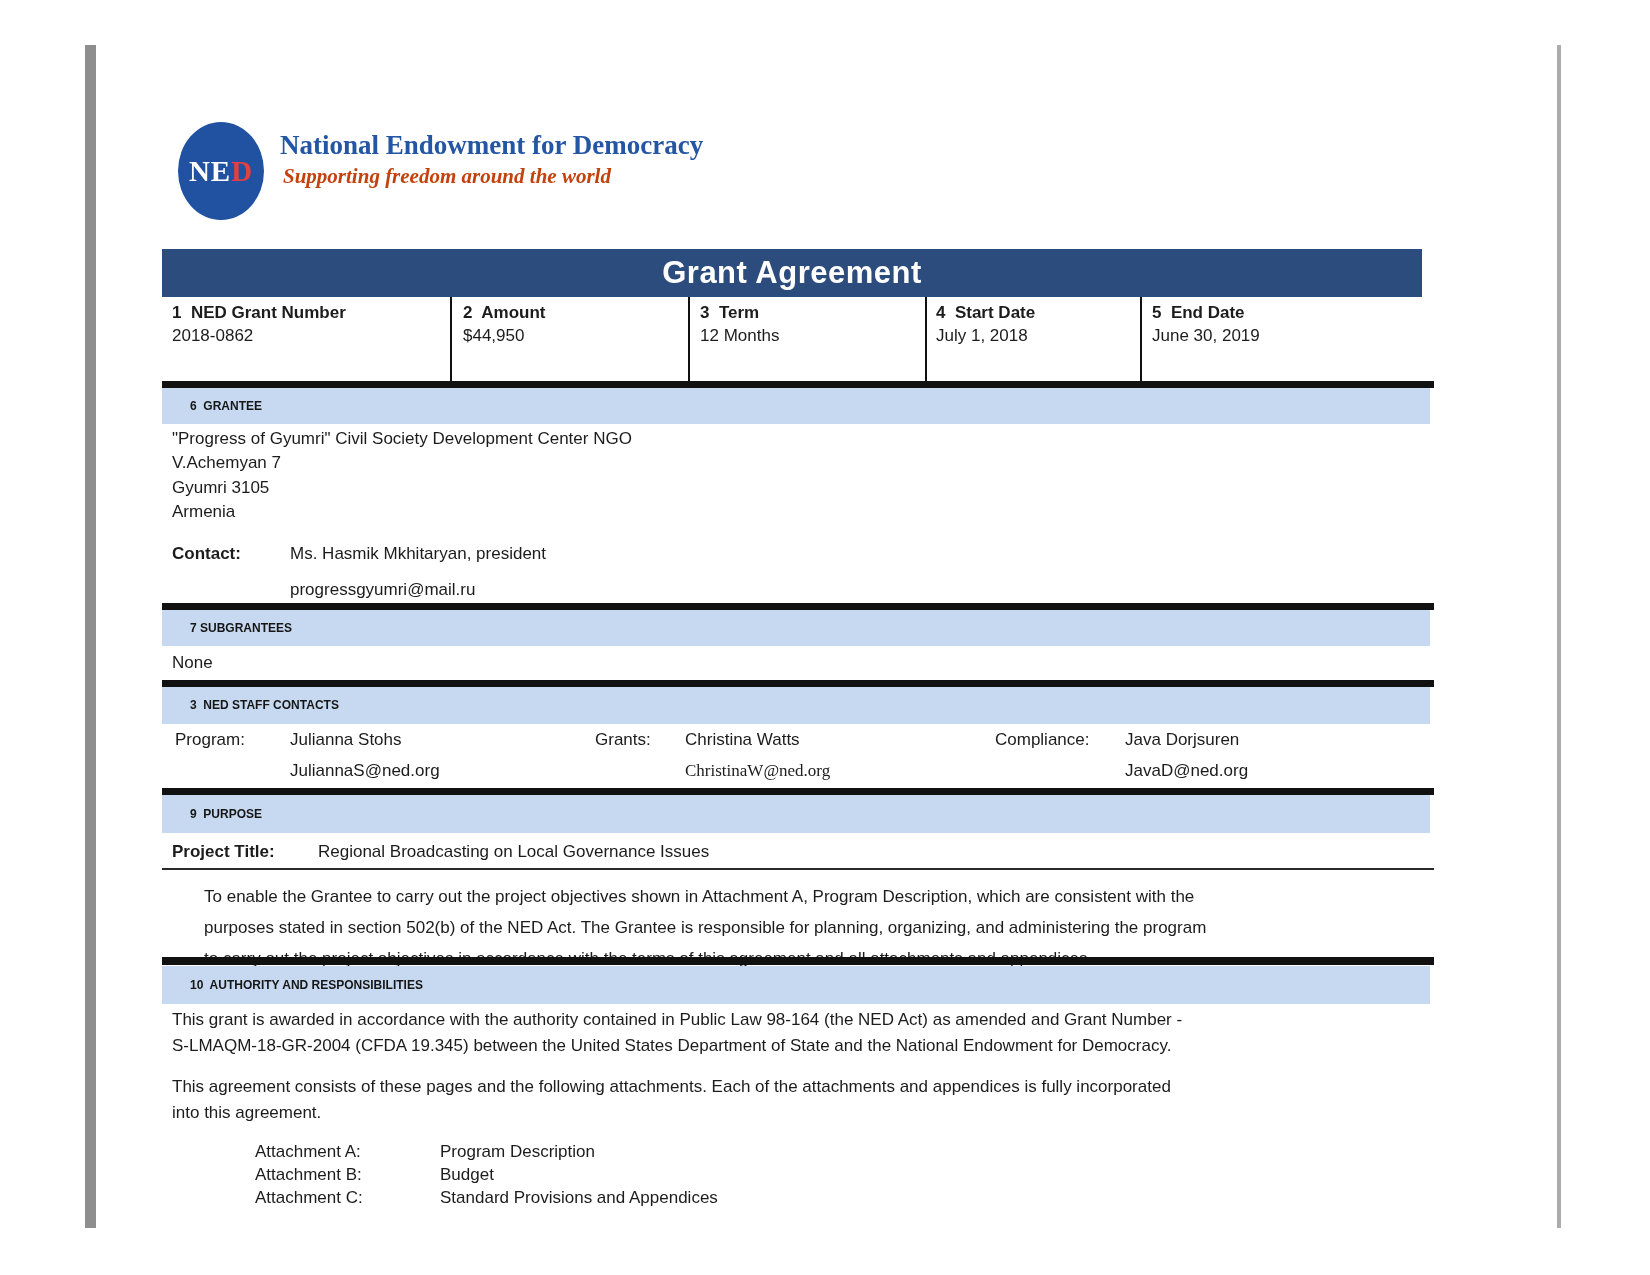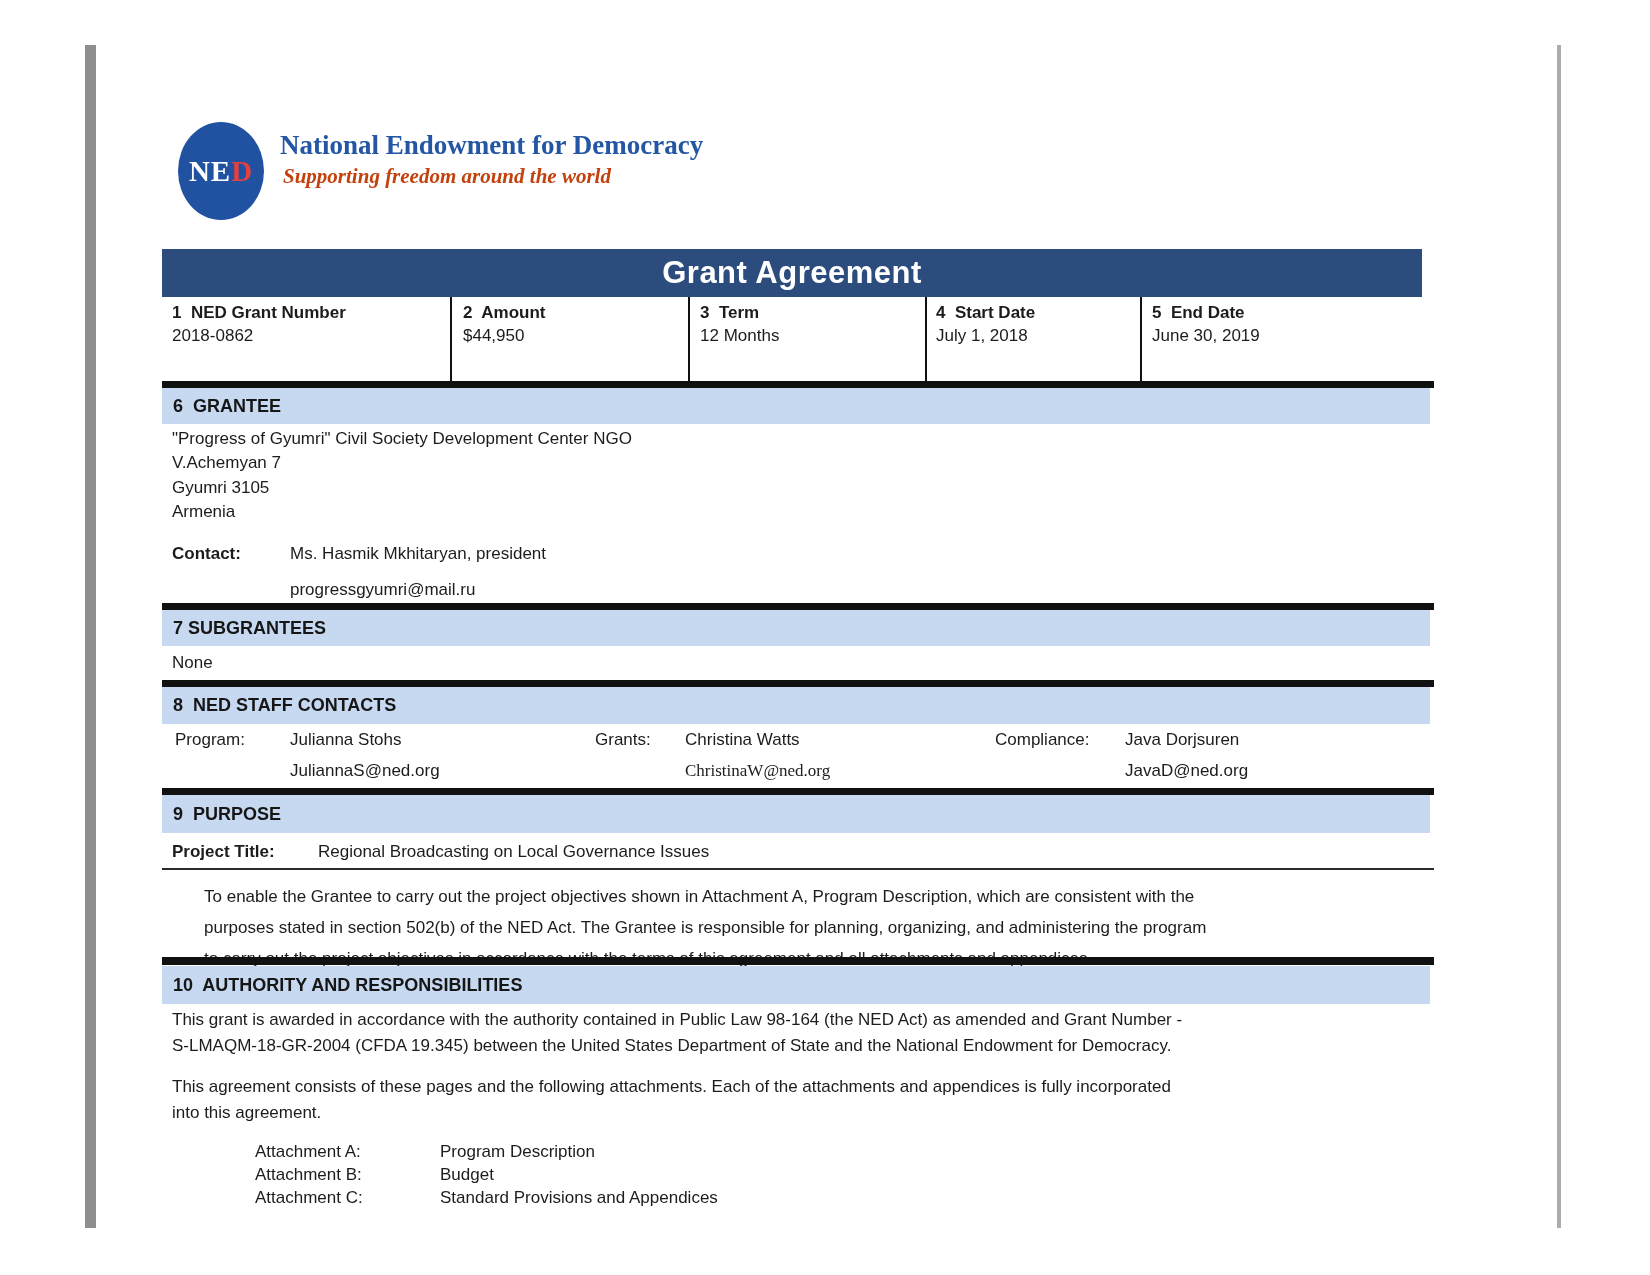--- a/index.html
+++ b/index.html
@@ -39,21 +39,21 @@
 
   
   #fields { position:absolute; left:0; top:297px; width:1272px; height:84px; }
   .fdiv { position:absolute; top:0; width:2px; height:96px; background:#101010; }
   .fcell { position:absolute; top:0; }
   .f-label { font-weight:bold; font-size:17px; white-space:pre; position:absolute; top:6px; }
   .f-value { font-size:17px; white-space:pre; position:absolute; top:29px; }
 
   .thick-line { position:absolute; left:0; width:1272px; height:7px; background:#111111; }
   .band { position:absolute; left:0; width:1268px; background:#c6d9f0; }
-  .band-label { font-weight:bold; font-size:18px; white-space:pre; padding-left:11px;
+  .band-label { font-weight:bold; font-size:12px; white-space:pre; padding-left:28px;
     color:#161616; display:block; }
 
   .txt { position:absolute; font-size:17px; white-space:pre-line; line-height:24.3px; }
   .bold { font-weight:bold; }
 
   #purpose-body { line-height:31px; width:1262px;margin-left:32px; }
   .auth-para { line-height:26px; width:1262px; }
 
   #attachments { position:absolute; left:0; top:1142px; }
   .att-row { position:relative; height:23px; }
@@ -123,21 +123,21 @@
     <div class="txt" style="left:128px; top:578px;">progressgyumri@mail.ru</div>
 
     <div class="thick-line" style="top:603px;"></div>
     <div class="band" style="top:610px; height:36px;">
       <span class="band-label" style="line-height:36px;">7 SUBGRANTEES</span>
     </div>
     <div class="txt" style="left:10px; top:651px;">None</div>
 
     <div class="thick-line" style="top:680px;"></div>
     <div class="band" style="top:687px; height:37px;">
-      <span class="band-label" style="line-height:37px;">8  NED STAFF CONTACTS</span>
+      <span class="band-label" style="line-height:37px;">3  NED STAFF CONTACTS</span>
     </div>
     <div style="position:absolute; left:0; top:730px; width:1272px; height:58px;">
       <span class="staff-label" style="left:13px; top:0;">Program:</span>
       <span class="staff-name" style="left:128px; top:0;">Julianna Stohs</span>
       <span class="staff-email" style="left:128px; top:31px;">JuliannaS@ned.org</span>
 
       <span class="staff-label" style="left:433px; top:0;">Grants:</span>
       <span class="staff-name" style="left:523px; top:0;">Christina Watts</span>
       <span class="staff-email" style="left:523px; top:31px;font-family:Liberation Serif, serif;">ChristinaW@ned.org</span>
 

